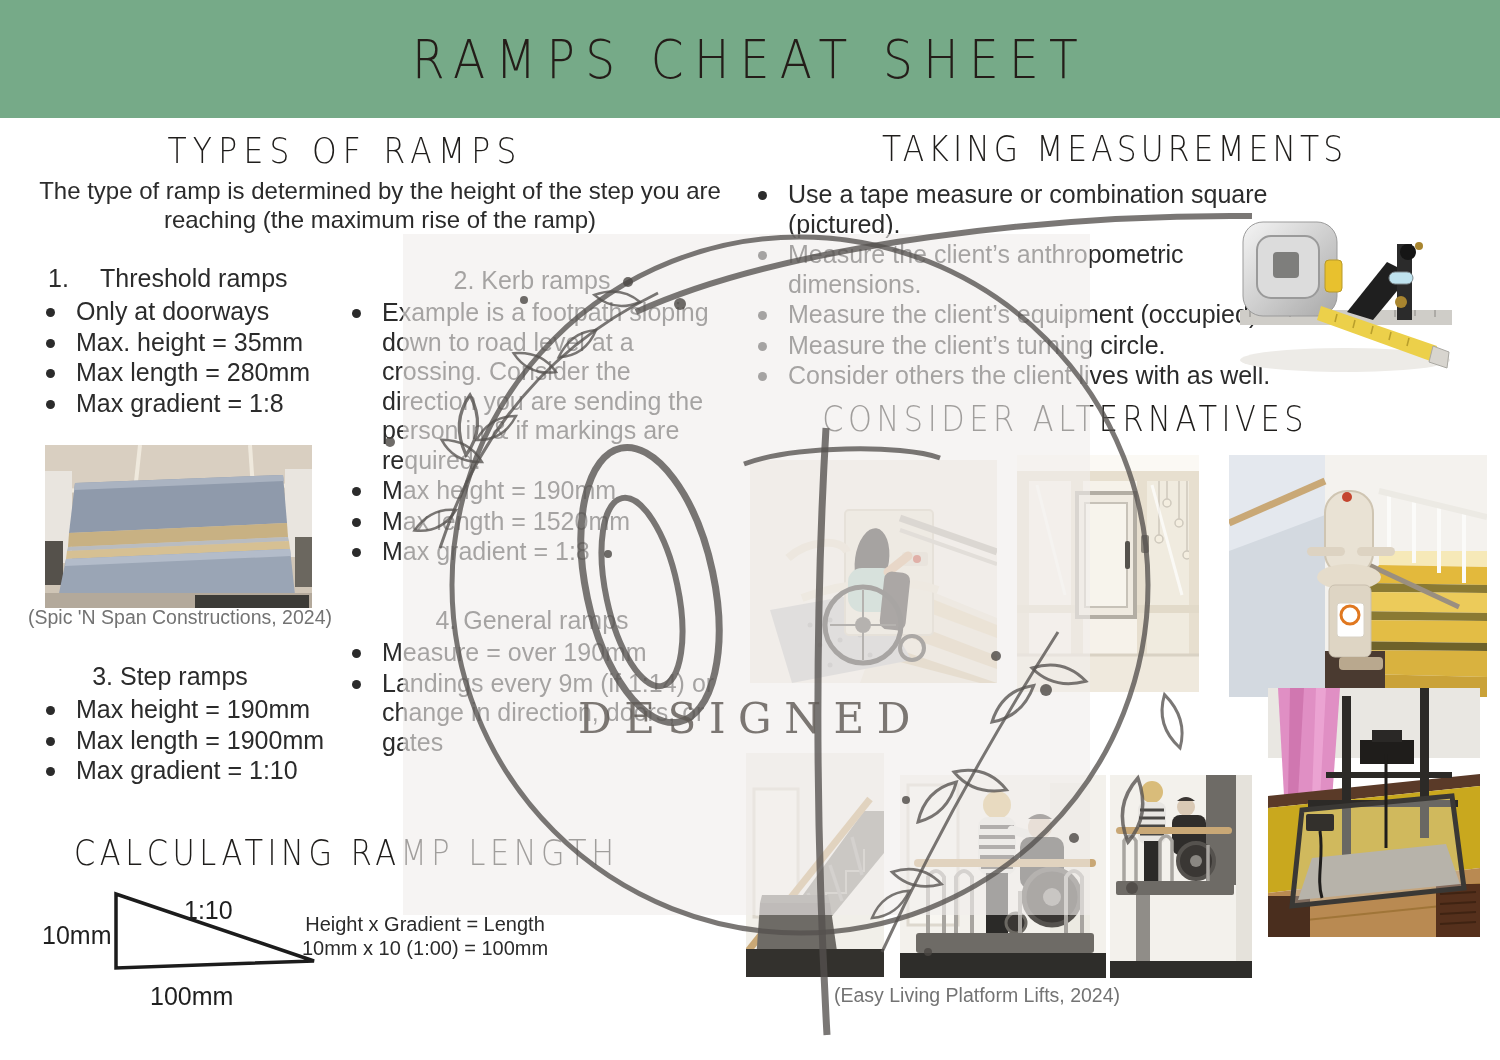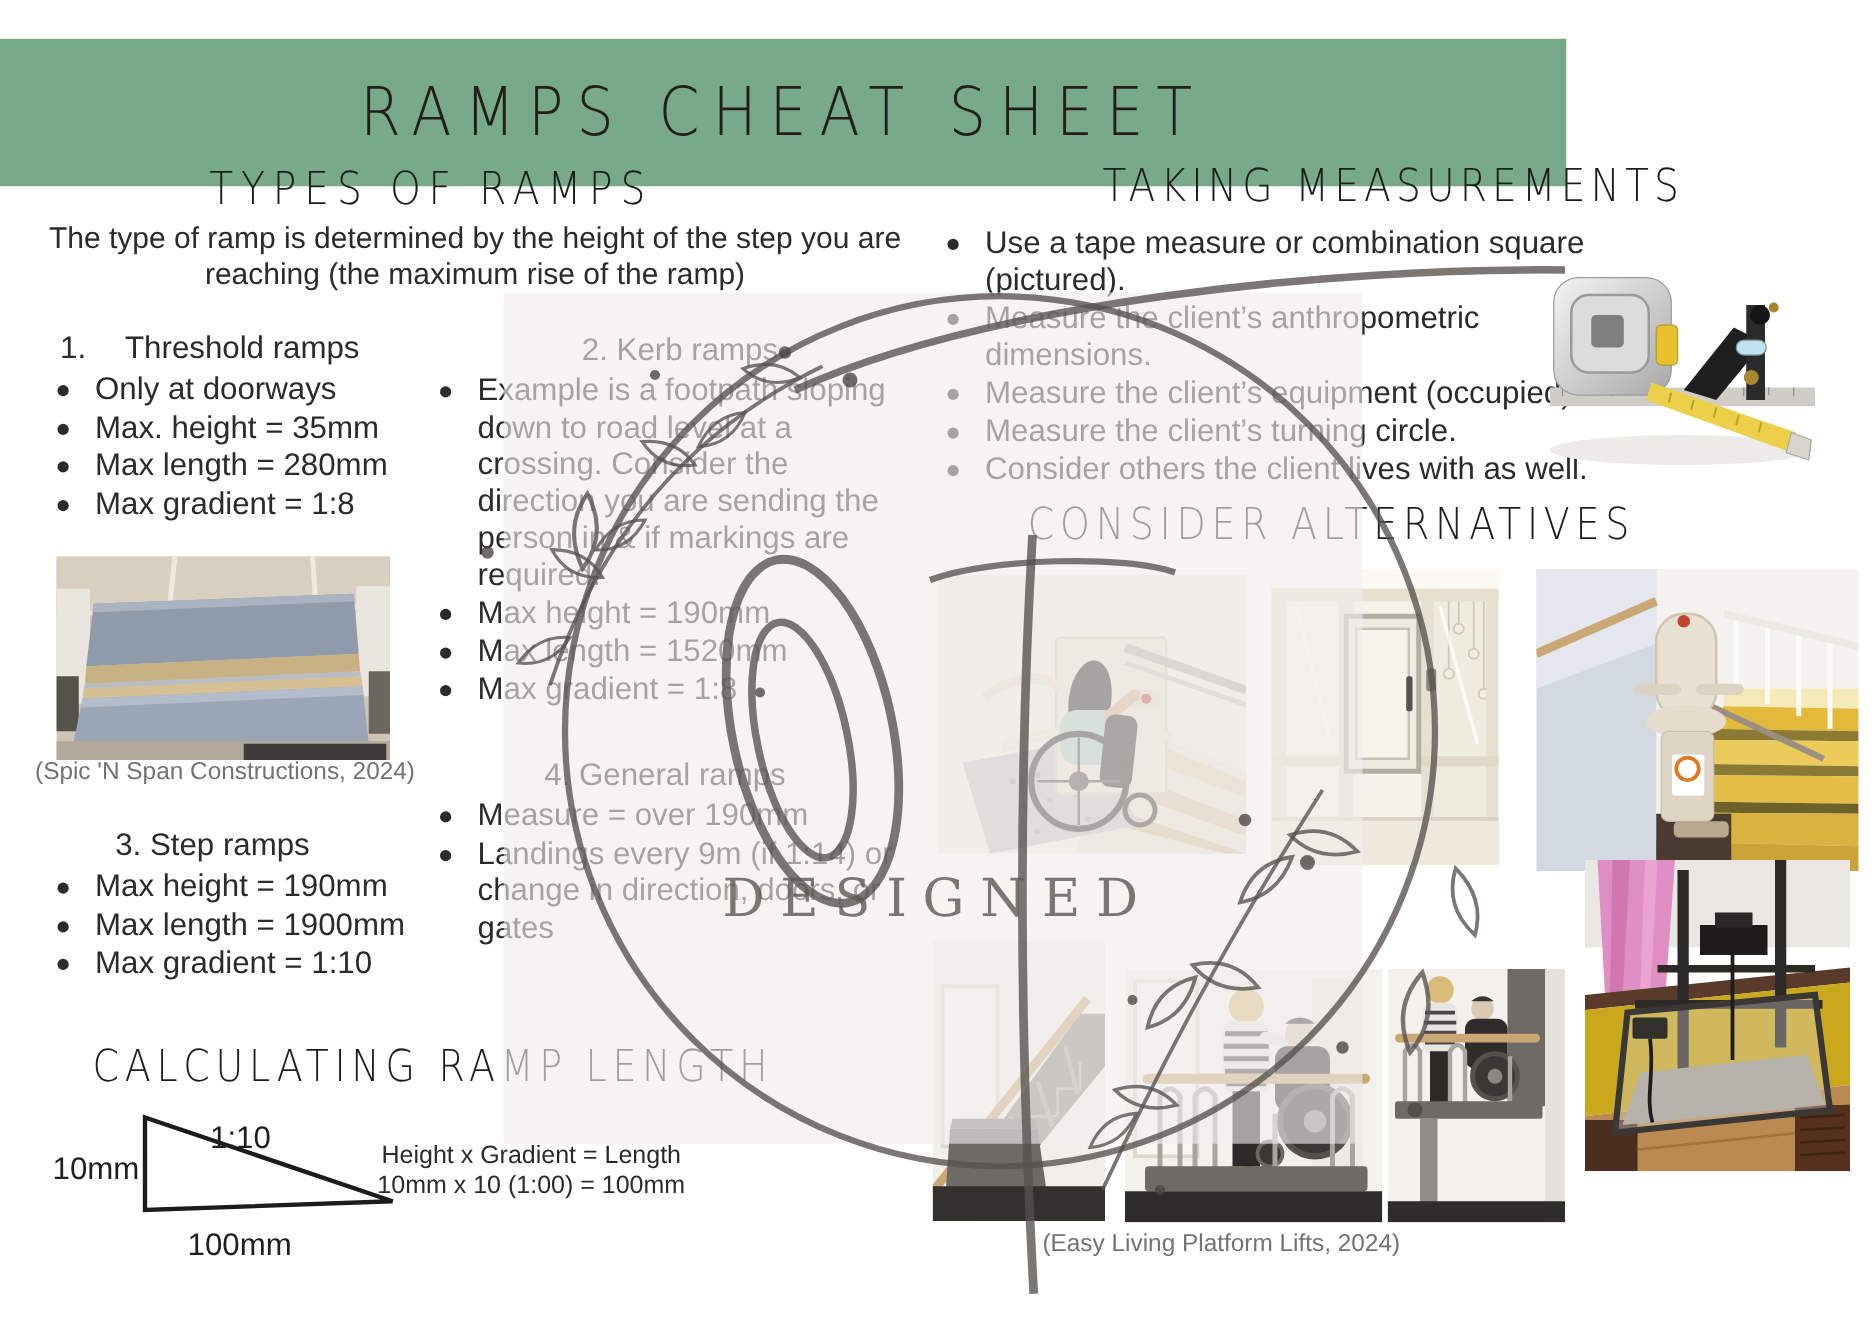--- a/index.html
+++ b/index.html
@@ -1,21 +1,21 @@
 <!DOCTYPE html>
 <html><head>
 <meta charset="utf-8">
 <title>Ramps Cheat Sheet</title>
 <style>
   html,body{margin:0;padding:0;background:#ffffff;}
   .page{position:relative;width:1500px;height:1060px;background:#ffffff;overflow:hidden;
         font-family:"Liberation Sans",sans-serif;color:#2b2b2b;}
   
-  .banner{position:absolute;left:0;top:0;width:1253px;height:118px;background:#76aa88;
-          display:flex;align-items:center;justify-content:center;margin-top:31px;}
+  .banner{position:absolute;left:0;top:0;width:1500px;height:118px;background:#76aa88;
+          display:flex;align-items:center;justify-content:center;}
   .banner-title{font-family:"DejaVu Sans",sans-serif;font-weight:300;font-size:48px;
                 letter-spacing:0.22em;color:#241d19;transform:scale(0.98,1.12);white-space:nowrap;}
   
   .h-display{position:absolute;font-family:"DejaVu Sans",sans-serif;font-weight:300;
              color:#1f1d1b;white-space:nowrap;transform:scale(0.95,1.1);transform-origin:center;}
   .h-types{left:120px;top:131px;width:450px;text-align:center;font-size:33px;letter-spacing:0.2em;}
   .h-measure{left:870px;top:129px;width:480px;text-align:center;font-size:33px;letter-spacing:0.13em;}
   .h-alts{left:810px;top:400px;width:490px;text-align:center;font-size:32px;letter-spacing:0.15em;}
   .h-calc{left:60px;top:834px;width:560px;text-align:center;font-size:32px;letter-spacing:0.15em;}
   
@@ -96,28 +96,28 @@
     <li>Max height = 190mm</li>
     <li>Max length = 1900mm</li>
     <li>Max gradient = 1:10</li>
   </ul>
 
   <div class="h-display h-calc">CALCULATING RAMP LENGTH</div>
   <svg style="position:absolute;left:100px;top:888px;" width="230" height="92" viewBox="0 0 230 92">
     <polygon points="16,6 16,80 214,73" fill="none" stroke="#1c1c1c" stroke-width="3.5" stroke-linejoin="miter"></polygon>
   </svg>
   <div class="tri-label" style="left:42px;top:921px;">10mm</div>
-  <div class="tri-label" style="left:168px;top:896px;">1:10</div>
+  <div class="tri-label" style="left:184px;top:896px;">1:10</div>
   <div class="tri-label" style="left:150px;top:982px;">100mm</div>
   <div class="formula">
     <div>Height x Gradient = Length</div>
     <div>10mm x 10 (1:00) = 100mm</div>
   </div>
 
-  <div class="sub-head" style="left:360px;top:266px;width:368px;">2. Kerb ramps</div>
+  <div class="sub-head" style="left:348px;top:266px;width:368px;">2. Kerb ramps</div>
   <ul class="list" style="left:342px;top:298px;width:372px;">
     <li>Example is a footpath sloping down to road level at a crossing. Consider the direction you are sending the person in &amp; if markings are required.</li>
     <li>Max height = 190mm</li>
     <li>Max length = 1520mm</li>
     <li>Max gradient = 1:8</li>
   </ul>
 
   <div class="sub-head" style="left:348px;top:606px;width:368px;">4. General ramps</div>
   <ul class="list" style="left:342px;top:638px;width:380px;">
     <li>Measure = over 190mm</li>

